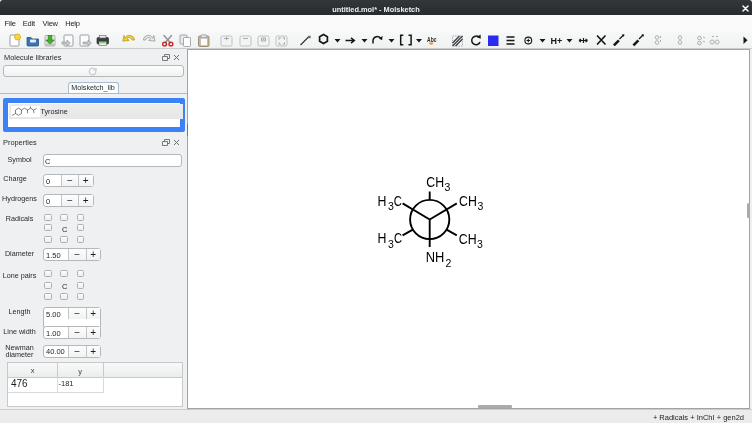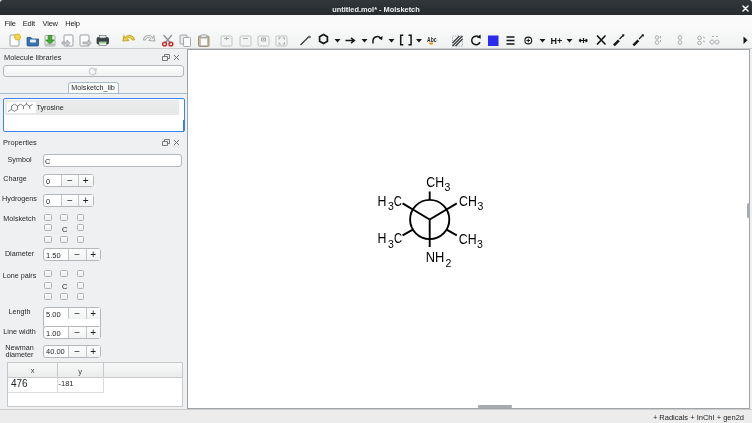--- a/index.html
+++ b/index.html
@@ -191,21 +191,21 @@
   <div class="abs" style="left:3px;top:16px;width:181px;height:11.5px;border:1px solid #b4b8ba;border-radius:3px;background:linear-gradient(#fefefe,#f0f1f1);box-sizing:border-box"></div>
   <svg class="abs" style="left:88px;top:17.5px" width="10" height="9" viewBox="0 0 10 9">
         <circle cx="4.5" cy="4.5" r="3.3" fill="none" stroke="#c9cccd" stroke-width="1.2"></circle>
         <rect x="5.5" y="1" width="3.5" height="3" rx="0.8" fill="#d4d6d7"></rect>
       </svg>
 
   <div class="abs" style="left:67.5px;top:33px;width:51px;height:12px;border:1px solid #a9bccd;border-bottom:none;border-radius:3px 3px 0 0;background:#fcfdfd;box-sizing:border-box"></div>
   <div class="abs" style="left:68px;top:35px;width:50px;text-align:center;font-size:7.2px;line-height:7.2px;color:#26292c">Molsketch_lib</div>
   <div class="abs" style="left:0;top:44.2px;width:187px;height:1px;background:#a9bccd"></div>
 
-  <div class="abs" style="left:2.5px;top:49px;width:182px;height:33.5px;border:1px solid #3b82f6;border-radius:2px;background:#fff;box-sizing:border-box">
+  <div class="abs" style="left:2.5px;top:49px;width:182px;height:33.5px;border:5px solid #3b82f6;border-radius:2px;background:#fff;box-sizing:border-box">
     <div class="abs" style="left:1px;top:1px;width:174px;height:14.5px;background:linear-gradient(#ececec,#e6e7e7)"></div>
     <div class="abs" style="left:3.5px;top:3px;width:28.5px;height:10.5px;background:#fff"></div>
     <svg class="abs" style="left:3.5px;top:3px" width="29" height="11" viewBox="0 0 29 11">
       <g fill="none" stroke="#4a4d50" stroke-width="0.7">
         <path d="M1 9.5 L4.5 7.5 L4.5 4 L7.5 2.2 L10.5 4 L10.5 7.5 L7.5 9.3 L4.5 7.5"></path>
         <path d="M10.5 4 L13.5 2.2 L16.5 4 L16.5 7.3 M16.5 4 L19.5 2.2 L22.5 4 M19.5 2.2 L19.5 0.5 M22.5 4 L25.5 2.5 M22.5 4 L23 7"></path>
       </g>
     </svg>
     <div class="abs" style="left:33px;top:4.6px;font-size:7.2px;line-height:7.2px;color:#1b1e20">Tyrosine</div>
     <div class="abs" style="left:179px;top:21px;width:1.8px;height:11.5px;background:#3c82dc"></div>
@@ -232,21 +232,21 @@
     <div class="btnseg" style="left:34.5px;top:0;width:14.5px;height:11px;font-size:10px;line-height:12.7px">+</div>
   </div>
 
   <div class="lbl" style="left:0;top:60.2px;width:39px">Hydrogens</div>
   <div class="field" style="left:42.5px;top:59px;width:51px;height:13px">
     <div class="spinv" style="left:0;top:0">0</div>
     <div class="btnseg" style="left:17.5px;top:0;width:17px;height:11px;font-size:10px;line-height:11.7px">−</div>
     <div class="btnseg" style="left:34.5px;top:0;width:14.5px;height:11px;font-size:10px;line-height:12.7px">+</div>
   </div>
 
-  <div class="lbl" style="left:0;top:79.6px;width:39px">Molsketch</div>
+  <div class="lbl" style="left:0;top:79.6px;width:39px">Radicals</div>
   <div class="cb" style="left:44.2px;top:78.6px"></div>
       <div class="cb" style="left:60.1px;top:78.6px"></div>
       <div class="cb" style="left:76.6px;top:78.6px"></div>
   <div class="cb" style="left:44.2px;top:89.4px"></div>
       <div class="abs" style="left:61.9px;top:89.7px;font-size:7.5px;color:#1b1e20">C</div>
       <div class="cb" style="left:76.6px;top:89.4px"></div>
   <div class="cb" style="left:44.2px;top:100.8px"></div>
       <div class="cb" style="left:60.1px;top:100.8px"></div>
       <div class="cb" style="left:76.6px;top:100.8px"></div>
 

